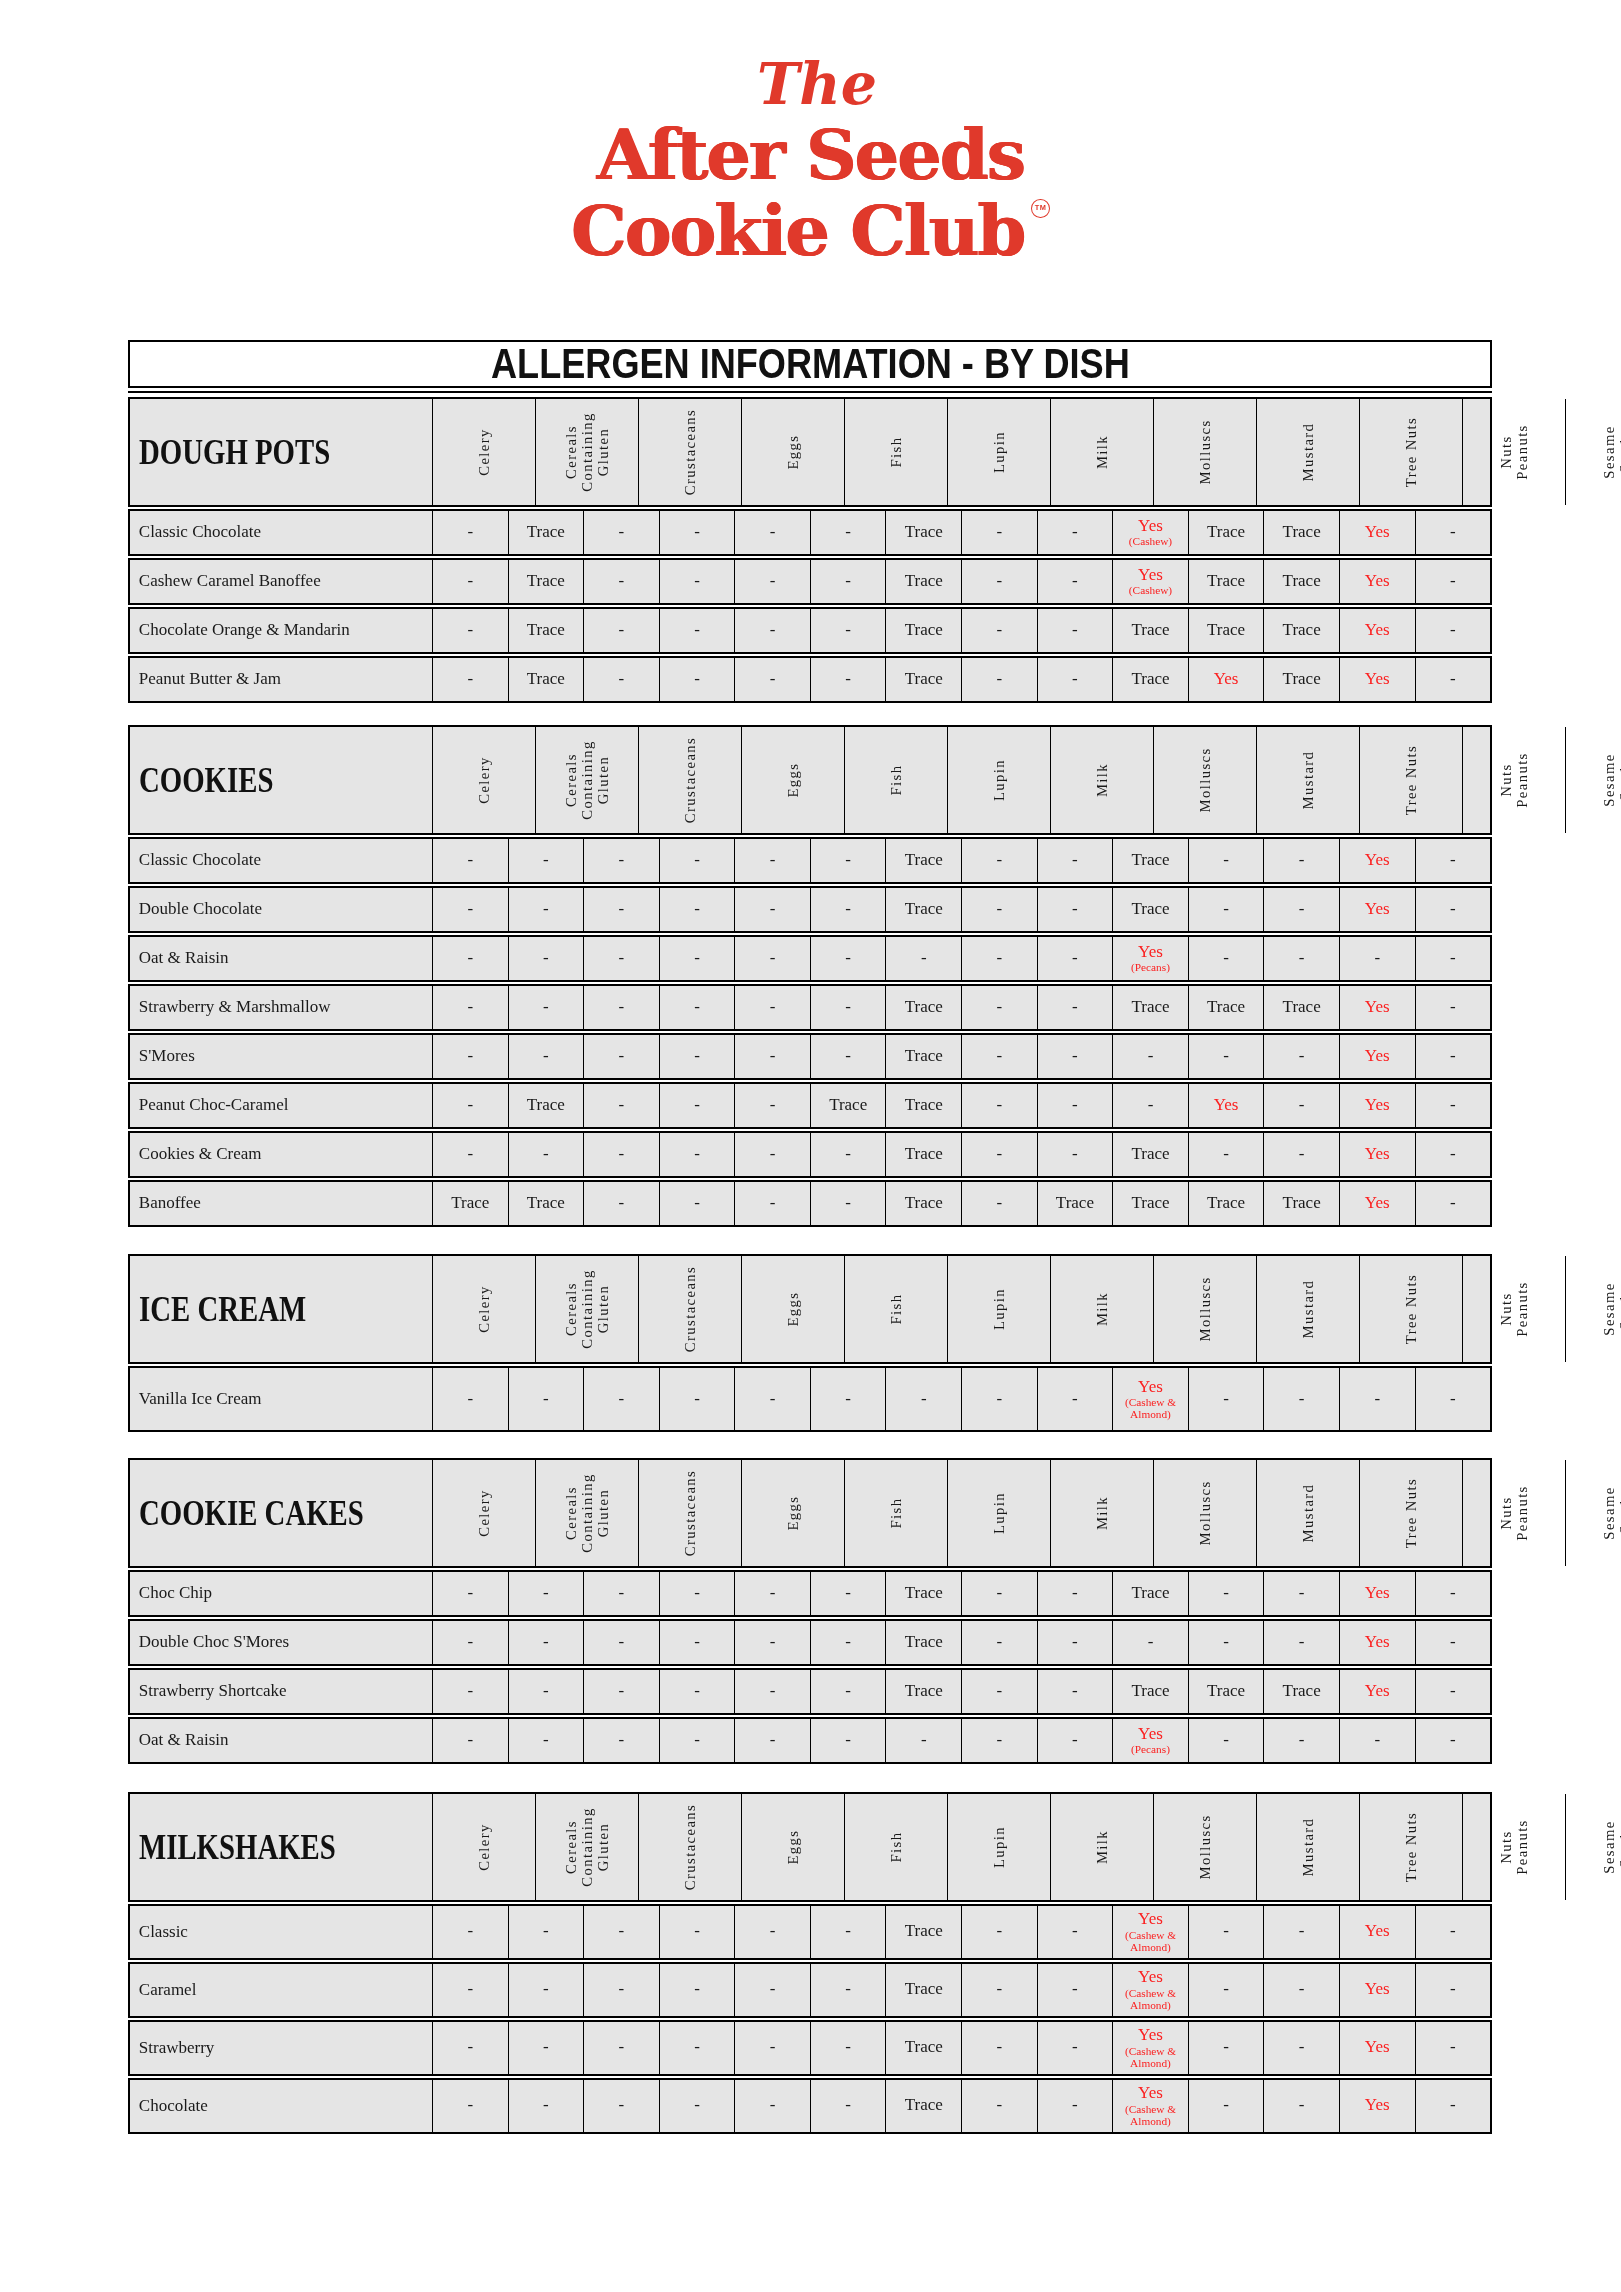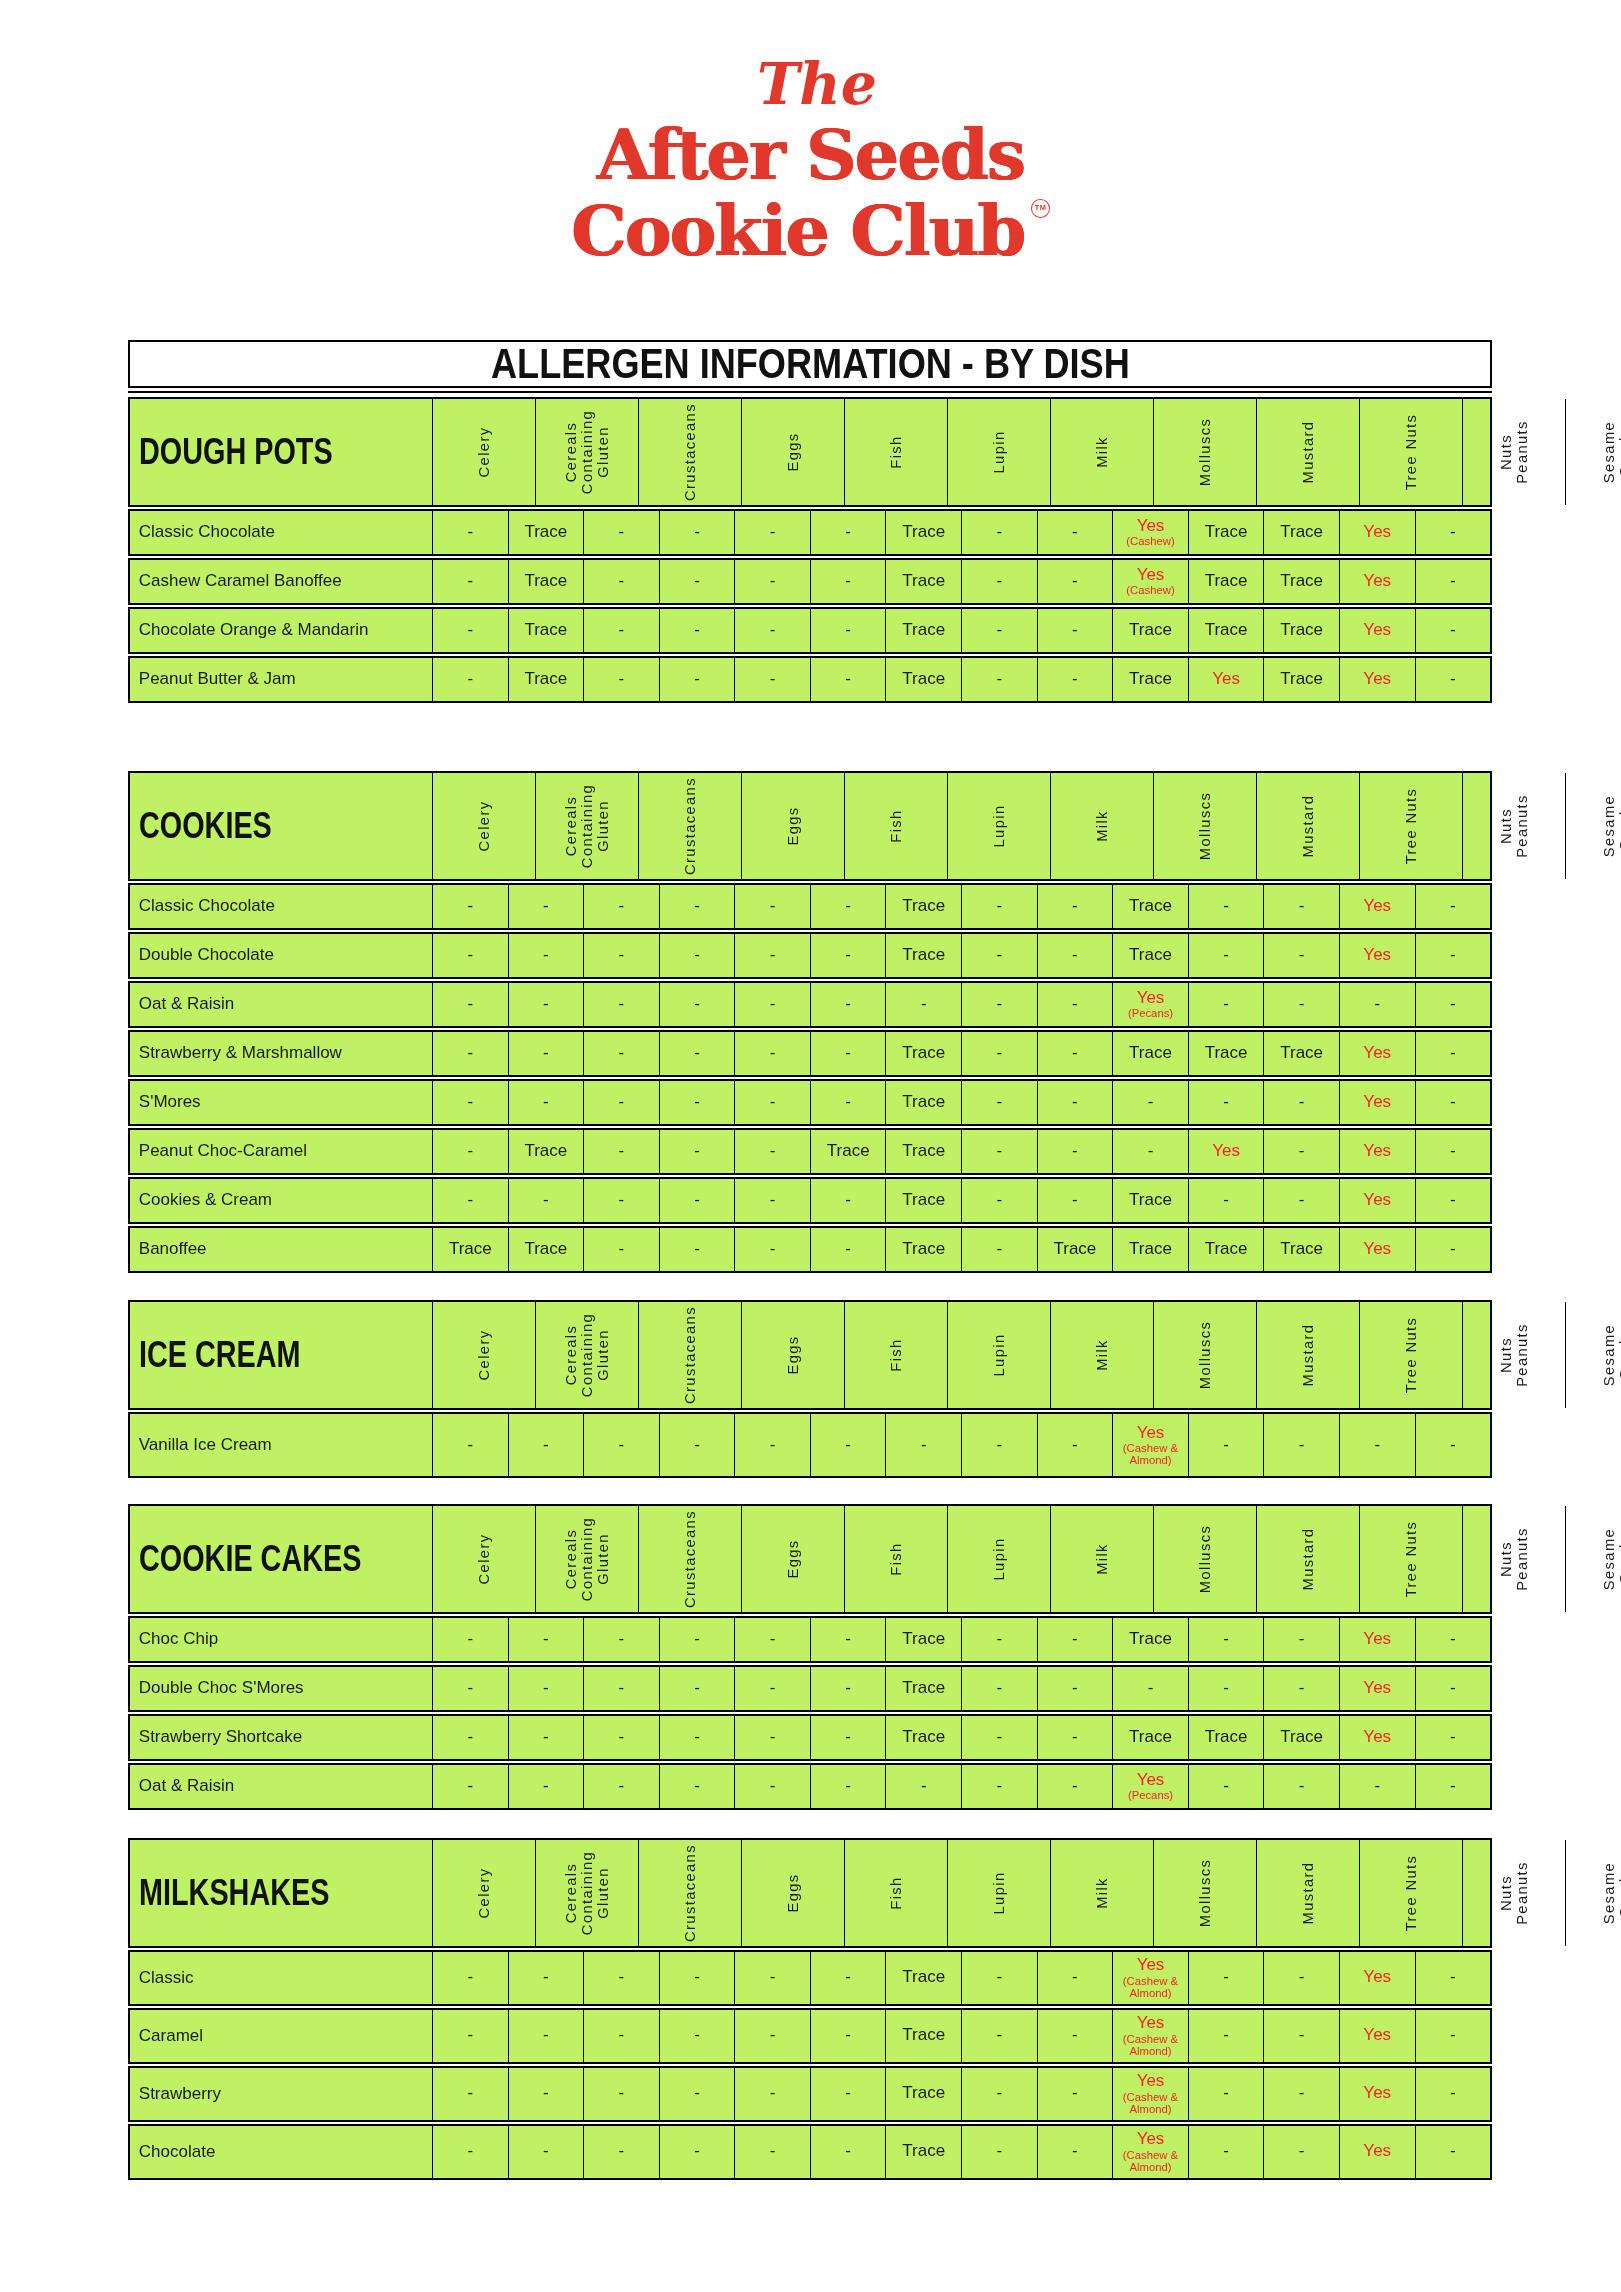--- a/index.html
+++ b/index.html
@@ -44,26 +44,26 @@
   }
   .title-box h1 {
     font-size: 42px; font-weight: bold; letter-spacing: 0;
     transform: scaleX(0.86); white-space: nowrap;
   }
   .title-rule { border-top: 2px solid #000; margin-top: 2.9px; }
 
   
   .tbl { width: 100%; }
   .tbl.t-dough  { margin-top: 3.9px; }
-  .tbl.t-cookies{ margin-top: 68px; }
+  .tbl.t-cookies{ margin-top: 22px; }
   .tbl.t-ice    { margin-top: 27.4px; }
   .tbl.t-cakes  { margin-top: 25.5px; border-radius: 11px; }
   .tbl.t-milk   { margin-top: 28px; }
 
-  .hrow, .drow { display: flex; border: 2px solid #000; background: #bef264; }
+  .hrow, .drow { display: flex; border: 2px solid #000; background: #e5e5e5; font-family: Liberation Serif, serif; }
   .hrow { height: 110px; }
   .drow { margin-top: 2px; min-height: 47px; }
   .t-ice  .drow { min-height: 66px; }
   .t-milk .drow { min-height: 56px; }
 
   .c {
     border-left: 1.5px solid #000;
     display: flex; flex-direction: column;
     align-items: center; justify-content: center;
     overflow: visible;

